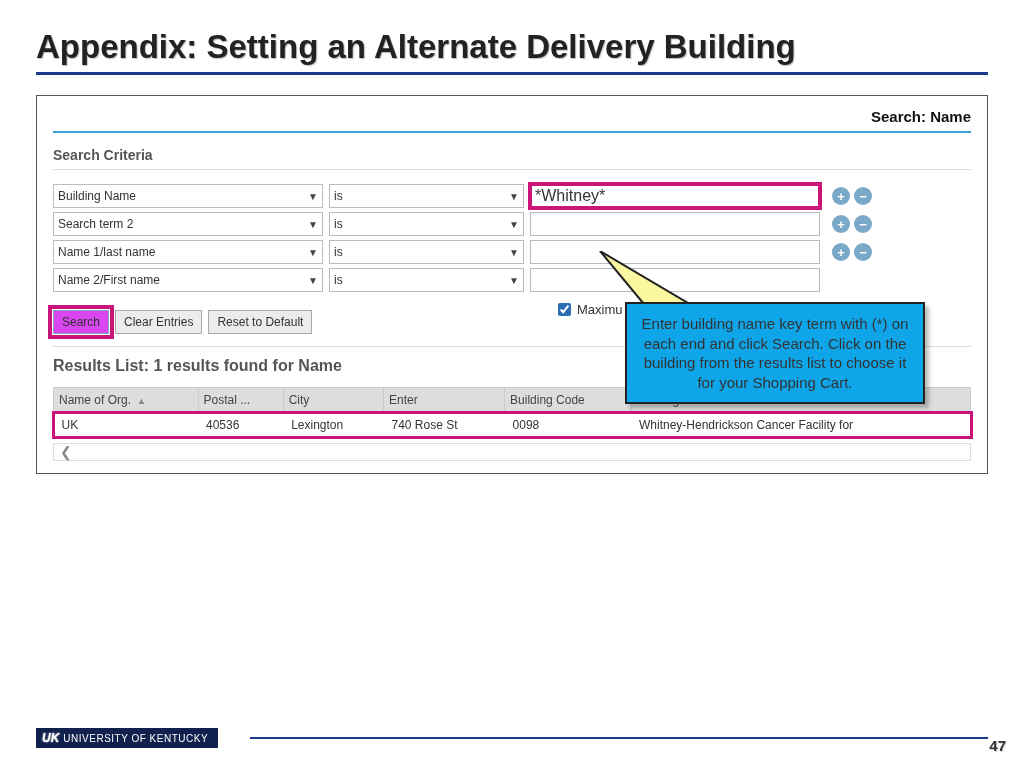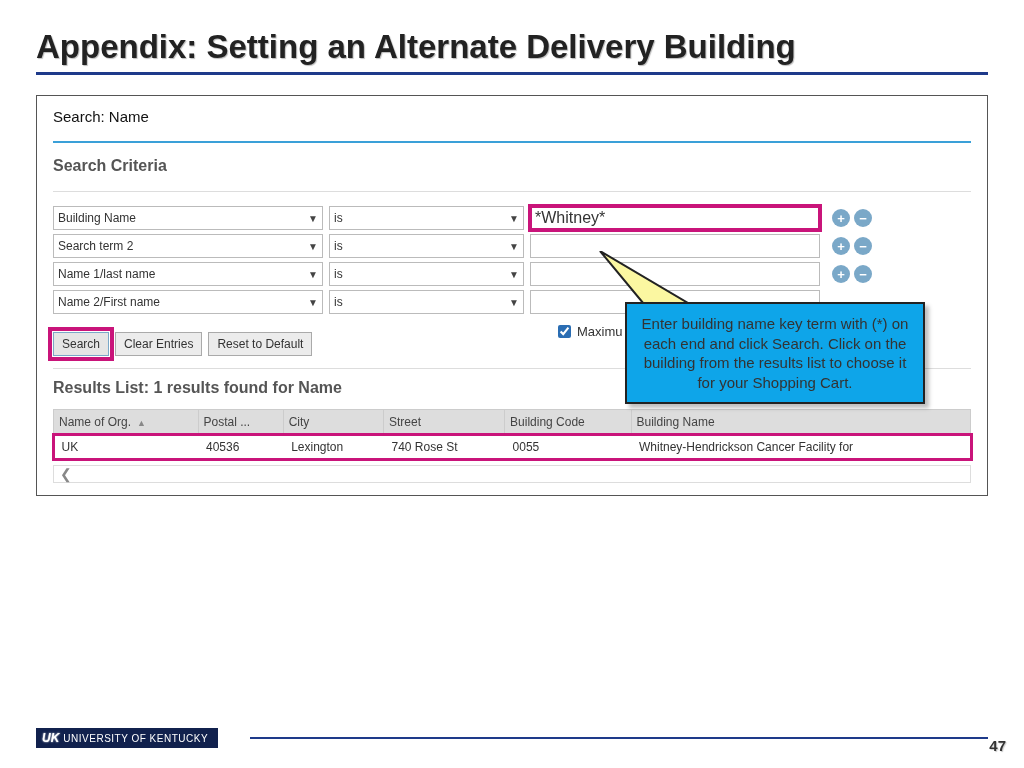--- a/index.html
+++ b/index.html
@@ -24,31 +24,32 @@
     margin-bottom: 20px;
   }
   .panel {
     border: 1px solid #555;
     padding: 0;
     background: #fff;
   }
   .panel-inner { padding: 12px 16px 12px 16px; }
   .search-name {
     font-size: 15px;
-    font-weight: normal;
+    font-weight: bold;
     color: #111;
-    padding-bottom: 16px;
+    padding-bottom: 6px;
     border-bottom: 2px solid #3aa0d8;
     margin-bottom: 14px;
+    text-align: right;
   }
   .search-criteria-hd {
-    font-size: 16px;
+    font-size: 14px;
     font-weight: bold;
     color: #555;
-    padding-bottom: 16px;
+    padding-bottom: 6px;
     border-bottom: 1px solid #ddd;
     margin-bottom: 14px;
   }
   .criteria-row {
     display: flex;
     align-items: center;
     gap: 6px;
     margin-bottom: 4px;
   }
   .sel {
@@ -114,21 +115,21 @@
     margin-bottom: 14px;
   }
   .btn {
     border: 1px solid #aaa;
     background: #ececec;
     font-size: 12px;
     padding: 4px 8px;
     color: #333;
   }
   .btn.search {
-    background: #e5e5e5;
+    background: #d946ef;
     border: 1px solid #7aa8c8;
     outline: 4px solid #c9147a;
     outline-offset: 1px;
   }
   .sep { border-top: 1px solid #ddd; margin: -2px 0 10px 0; }
   .results-hd {
     font-size: 16px;
     font-weight: bold;
     color: #555;
     margin-bottom: 12px;
@@ -320,32 +321,32 @@
       <div class="sep"></div>
 
       <div class="results-hd">Results List: 1 results found for Name</div>
 
       <table class="tbl">
         <thead>
           <tr>
             <th><span>Name of Org.</span><span class="sort">▲</span></th>
             <th>Postal ...</th>
             <th>City</th>
-            <th>Street</th>
+            <th>Enter</th>
             <th>Building Code</th>
             <th>Building Name</th>
           </tr>
         </thead>
         <tbody>
           <tr>
             <td>UK</td>
             <td>40536</td>
             <td>Lexington</td>
             <td>740 Rose St</td>
-            <td>0055</td>
+            <td>0098</td>
             <td>Whitney-Hendrickson Cancer Facility for</td>
           </tr>
         </tbody>
       </table>
       <div class="scroll-left">❮</div>
     </div>
   </div>
 </div>
 
 <svg class="callout-ptr" width="130" height="80">

